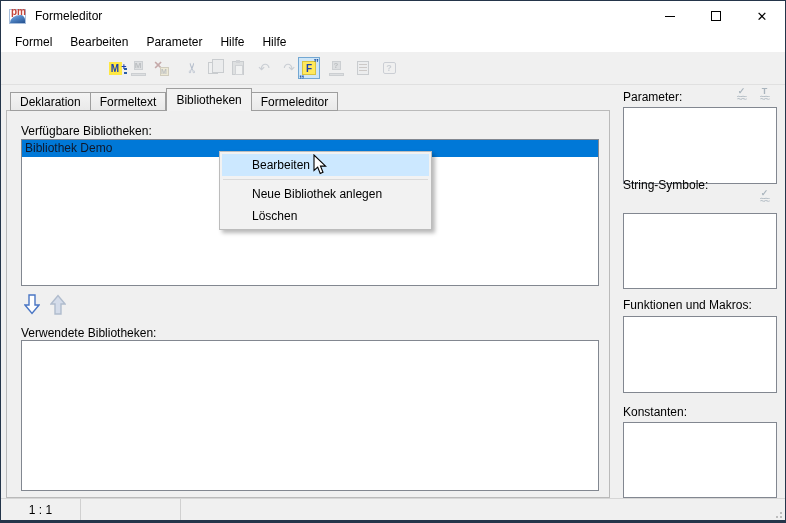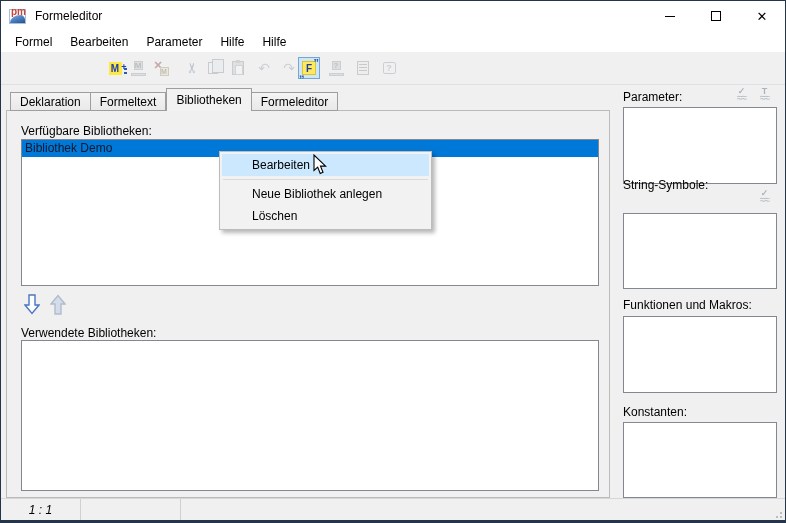--- a/index.html
+++ b/index.html
@@ -82,21 +82,21 @@
   .arrow-btn{position:absolute;width:17px;height:22px;}
 
   
   .rlabel{position:absolute;left:622px;}
   .rbox{position:absolute;left:622px;width:154px;background:#fff;border:1px solid #828790;}
   .ripple{position:absolute;width:19px;height:17px;color:#a9b4bd;text-align:center;}
   .ripple .top{display:block;font-weight:bold;font-size:9px;line-height:8px;}
   .ripple .w{display:block;font-size:10px;line-height:5px;letter-spacing:-1px;}
 
   
-  .statusbar{position:absolute;left:0;top:497px;right:0;height:23px;background:#f0f0f0;border-top:1px solid #d6d6d6;display:flex;font-style:italic;}
+  .statusbar{position:absolute;left:0;top:497px;right:0;height:23px;background:#f0f0f0;border-top:1px solid #d6d6d6;display:flex;}
   .sb-sec{height:100%;border-right:1px solid #d0d0d0;display:flex;align-items:center;justify-content:center;}
   .sb1{width:80px;}
   .sb2{width:100px;}
   .sb3{flex:1;border-right:none;position:relative;}
   .grip{position:absolute;right:3px;bottom:3px;width:9px;height:9px;
        background:
          radial-gradient(circle at 8px 8px,#bdbdbd 1px,transparent 1.4px),
          radial-gradient(circle at 8px 4px,#bdbdbd 1px,transparent 1.4px),
          radial-gradient(circle at 4px 8px,#bdbdbd 1px,transparent 1.4px);}
 

